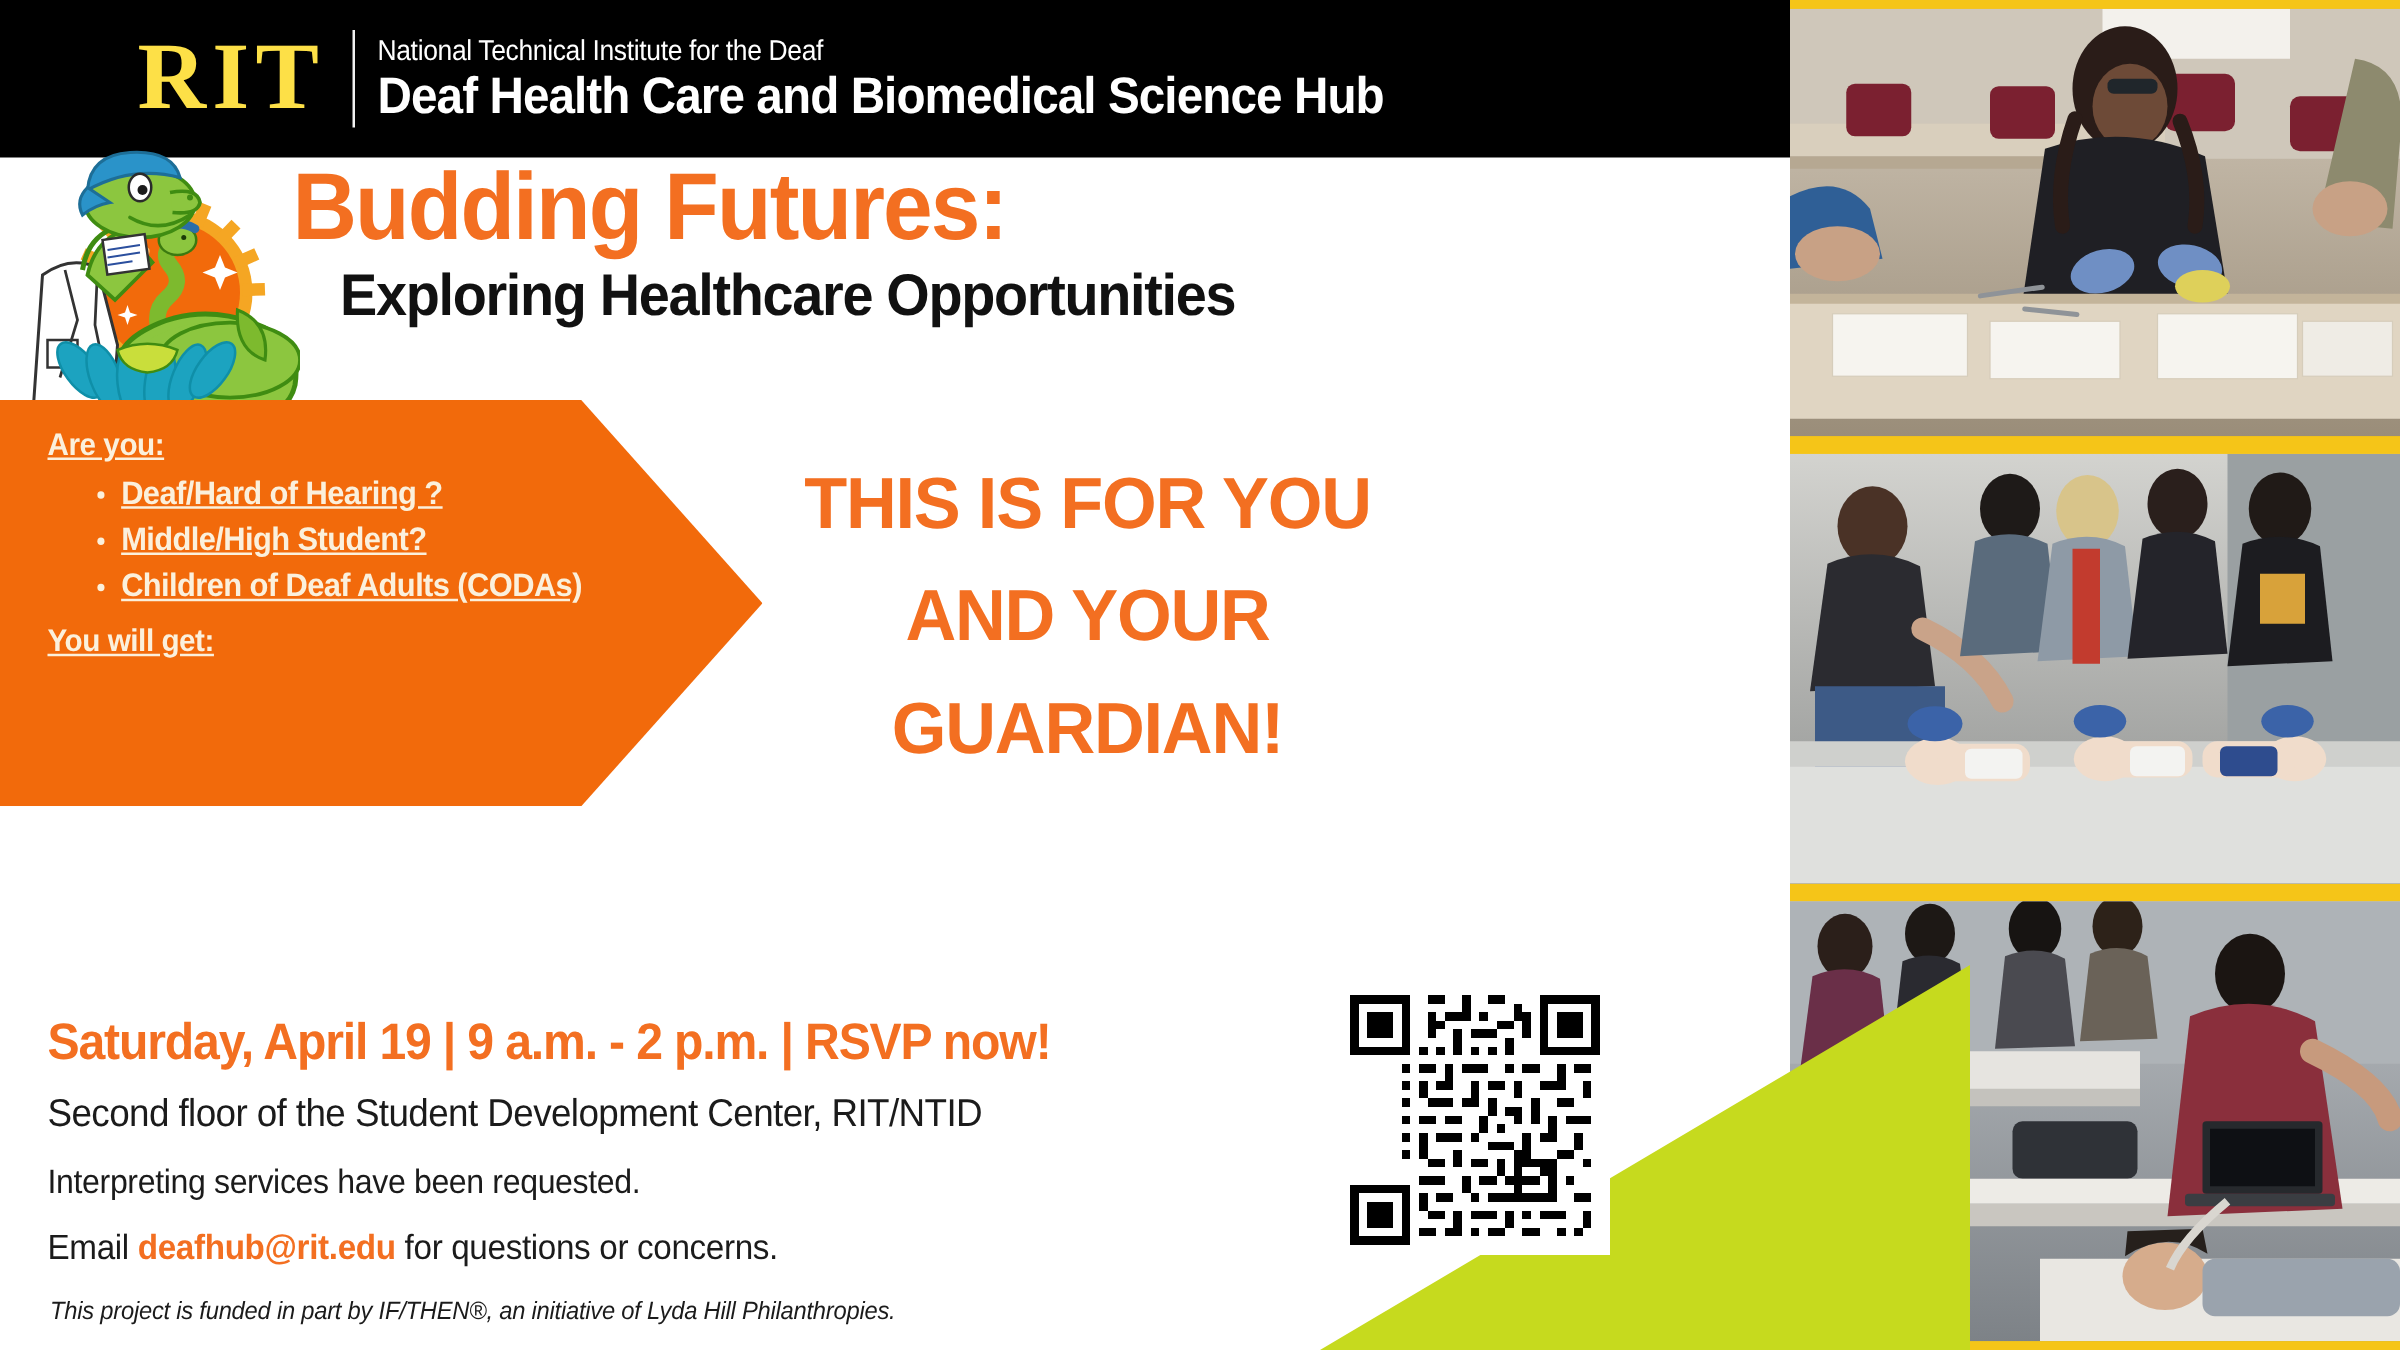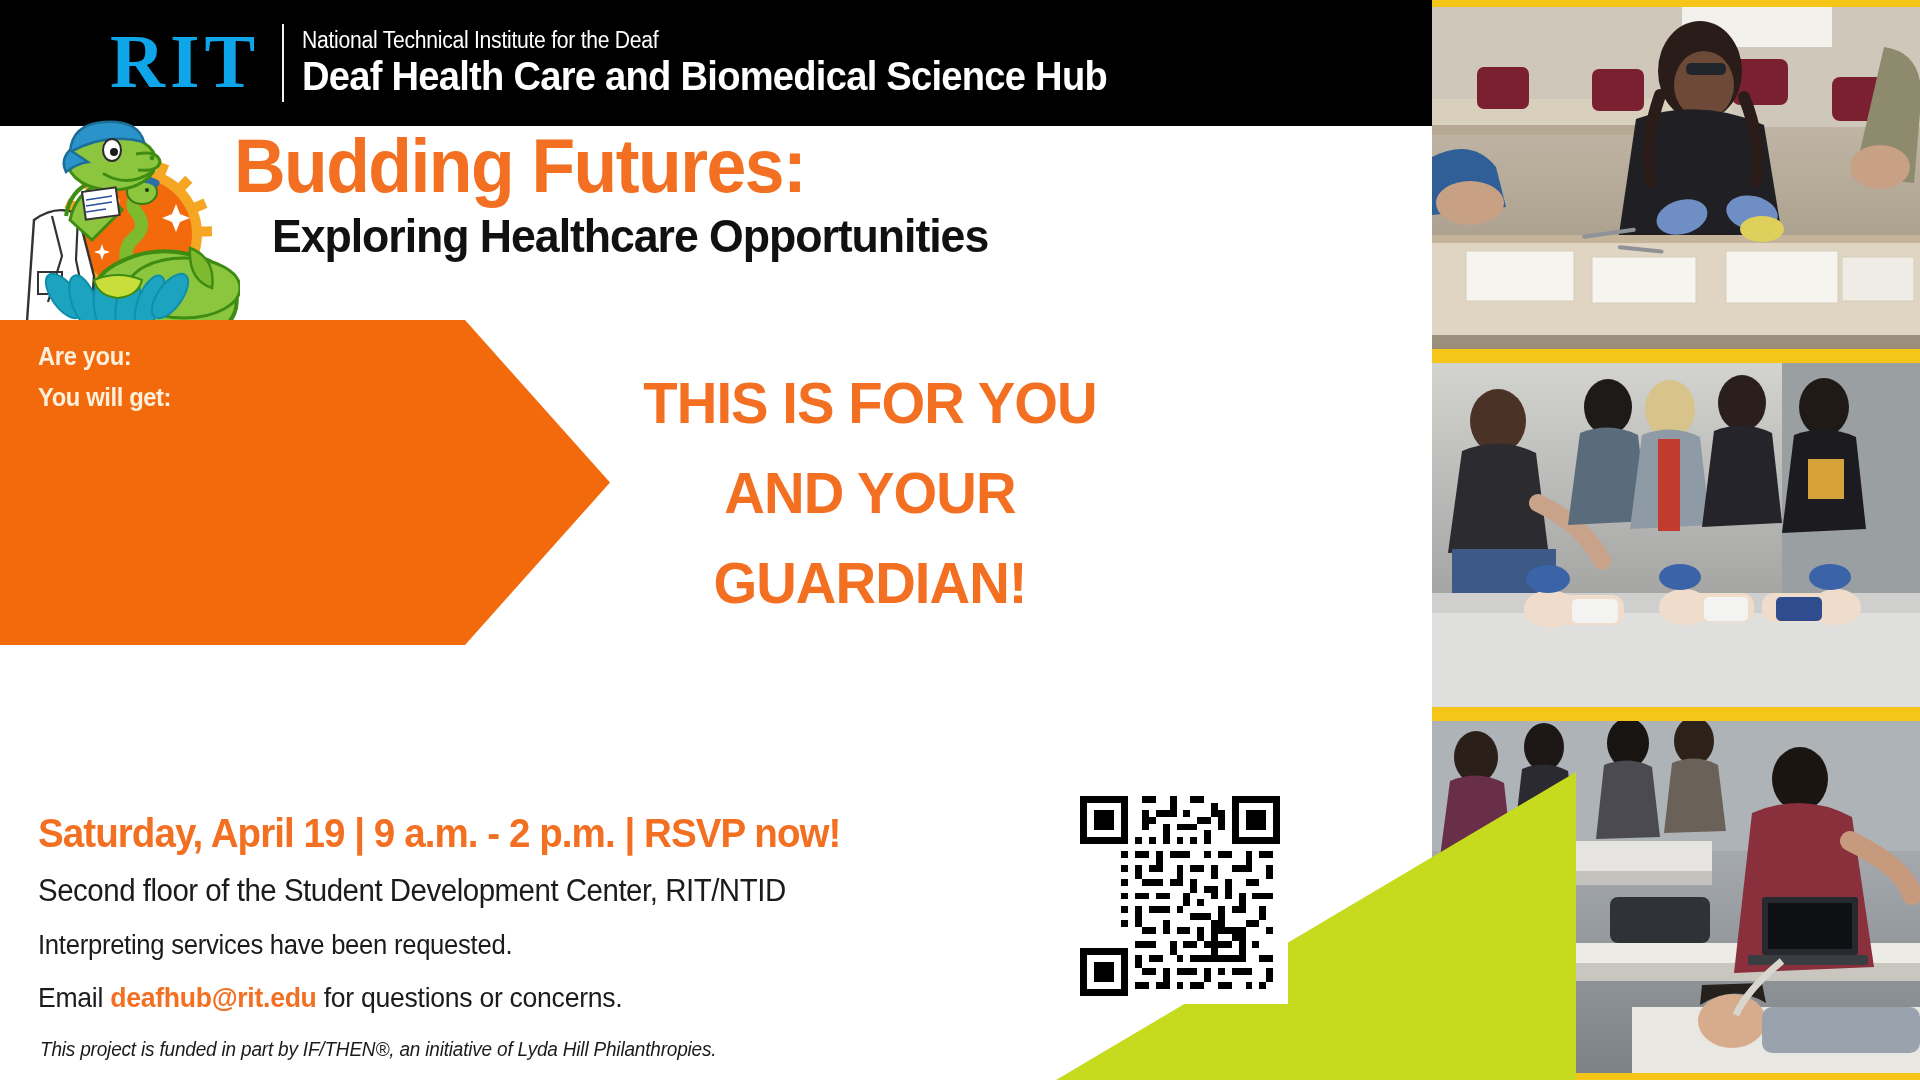--- a/index.html
+++ b/index.html
@@ -18,21 +18,21 @@
 
   
   #header-bar {
     position: absolute; left: 0; top: 0;
     width: 1432px; height: 126px;
     background: #000000;
     display: flex; align-items: center;
   }
   #rit-logo {
     margin-left: 110px;
-    color: #0ea5e9;
+    color: #fde047;
     font-family: "Liberation Serif", serif;
     font-weight: 700;
     font-size: 76px;
     letter-spacing: 5px;
     line-height: 1;
     transform: translateY(-2px);
   }
   #header-divider {
     width: 2px; height: 78px;
     background: #ffffff;
@@ -106,20 +106,21 @@
   }
 
   
   #arrow-panel {
     position: absolute; left: 0; top: 320px;
     width: 610px; height: 325px;
     background: #F26A0B;
     clip-path: polygon(0 0, 465px 0, 610px 162.5px, 465px 325px, 0 325px);
     color: #FBF0DC;
     padding: 22px 0 16px 38px;
+    text-decoration: underline;
   }
   .panel-head {
     font-size: 25px; font-weight: 700; letter-spacing: -0.4px;
     transform: scaleX(0.95); transform-origin: left center;
     margin-bottom: 5px;
   }
   .panel-head.second { margin-top: 12px; }
   .panel-list { list-style: none; margin: 0 0 0 38px; padding: 0; }
   .panel-list li {
     position: relative;
@@ -451,20 +452,25 @@
 
       <path d="M182 136 q26 10 22 40 q-24 -8 -22 -40 z" fill="#7DBA2E" stroke="#3F8C12" stroke-width="2.5"></path>
     </svg>
   </div>
 
   <div id="title-main">Budding Futures:</div>
   <div id="title-sub">Exploring Healthcare Opportunities</div>
 
   <div id="arrow-panel">
     <div class="panel-head">Are you:</div>
+    <ul class="panel-list">
+      <li>Deaf/Hard of Hearing ?</li>
+      <li>Middle/High Student?</li>
+      <li>Children of Deaf Adults (CODAs)</li>
+    </ul>
     <div class="panel-head second">You will get:</div>
   </div>
 
   <div id="callout">
     <div>THIS IS FOR YOU</div>
     <div>AND YOUR</div>
     <div>GUARDIAN!</div>
   </div>
 
   <div id="lime-wedge"></div>

